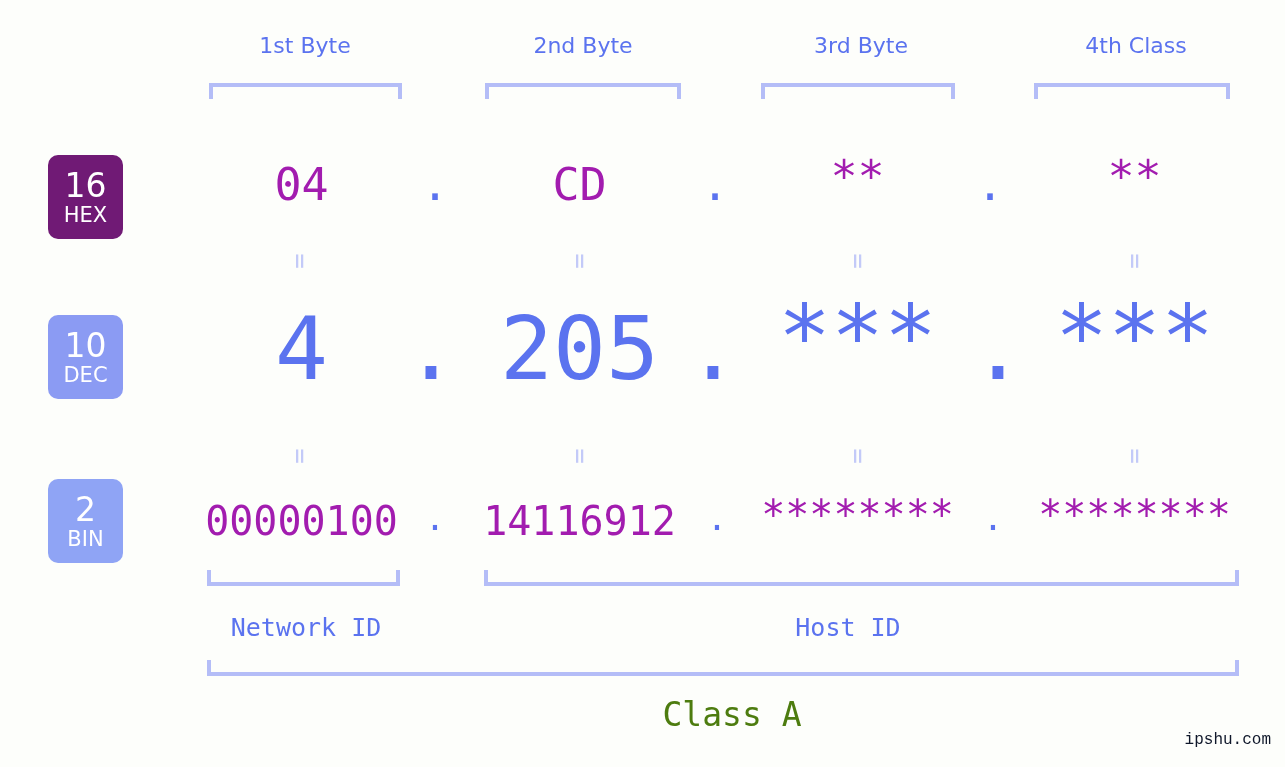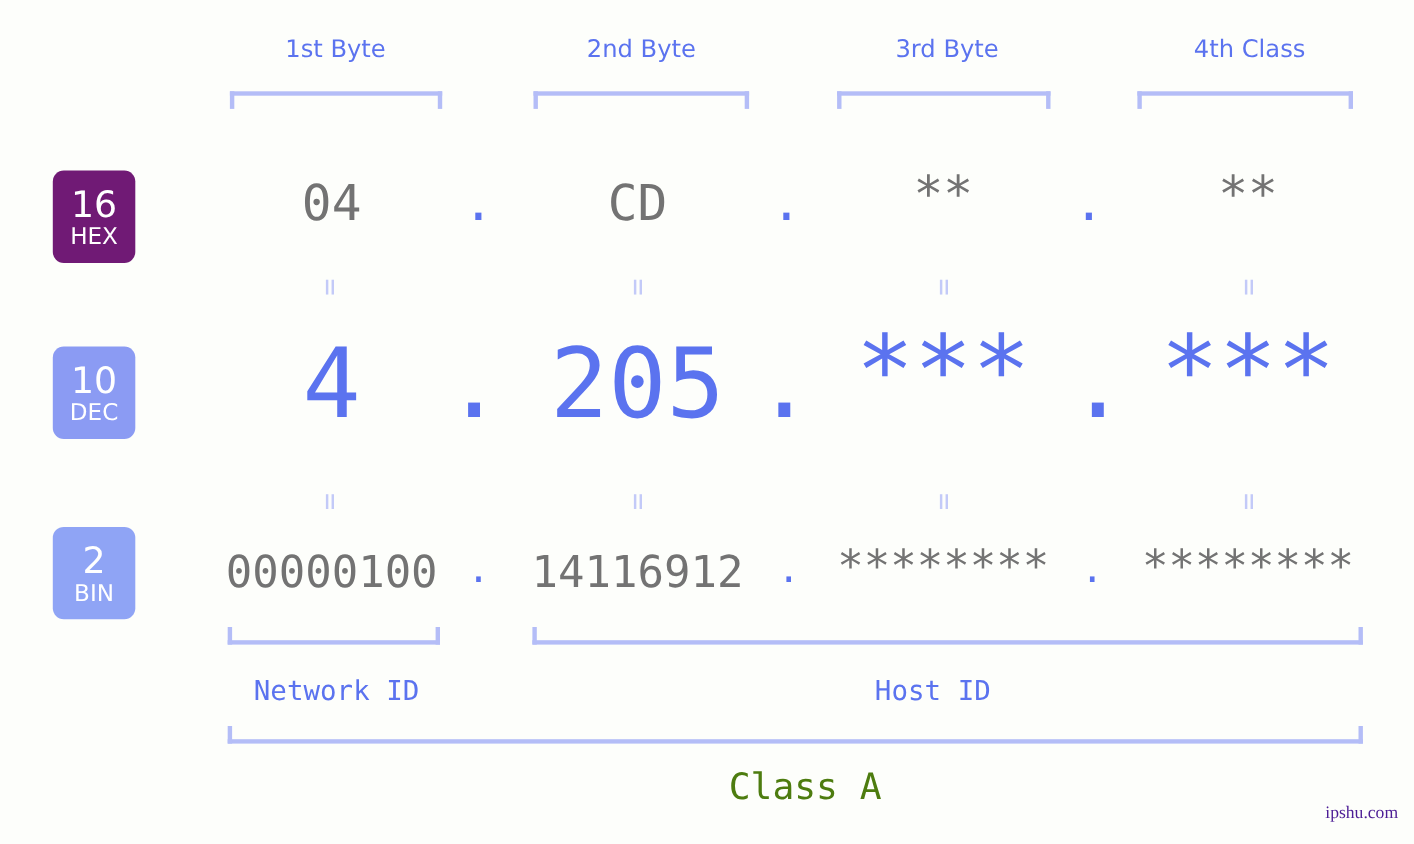--- a/index.html
+++ b/index.html
@@ -75,21 +75,21 @@
   .badge .abbr {
     font-size: 21px;
     font-weight: 400;
   }
 
   
   .value {
     position: absolute;
     text-align: center;
     white-space: nowrap;
-    color: #737373;
+    color: #a21caf;
     font-family: "DejaVu Sans Mono", monospace;
   }
   .value.strong { color: #5b73ef; }
 
   .dot {
     position: absolute;
     color: #5b73ef;
     font-family: "DejaVu Sans Mono", monospace;
     text-align: center;
     white-space: nowrap;
@@ -134,23 +134,23 @@
     font-family: "DejaVu Sans Mono", monospace;
     font-size: 33px;
     color: #4d7c0f;
     white-space: nowrap;
   }
 
   .watermark {
     position: absolute;
     right: 14px;
     bottom: 18px;
-    font-family: Liberation Serif, serif;
+    font-family: Liberation Mono, monospace;
     font-size: 16px;
-    color: #4c1d95;
+    color: #0f172a;
     white-space: nowrap;
   }
 </style>
 </head>
 <body>
 
 <div id="stage">
 
   <div class="byte-header" style="left:205px; width:200px;">1st Byte</div>
   <div class="byte-header" style="left:483px; width:200px;">2nd Byte</div>

